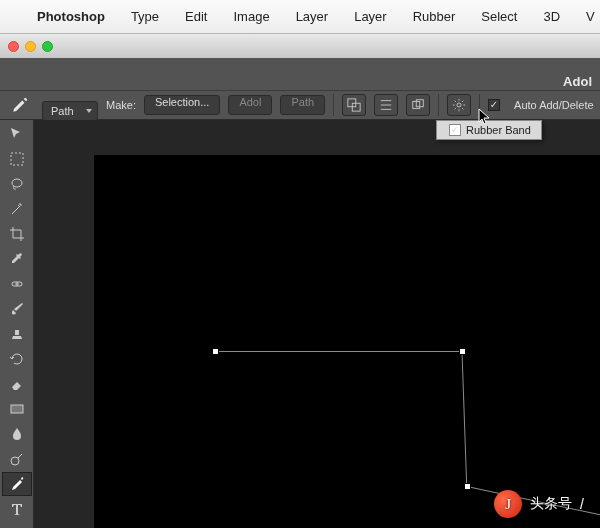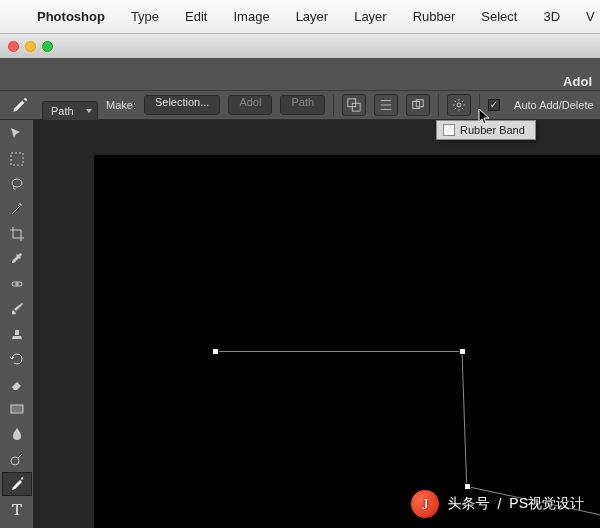--- a/index.html
+++ b/index.html
@@ -36,21 +36,21 @@
   .iconbtn svg{width:14px;height:14px;}
   .cbx{width:12px;height:12px;background:#3a3a3a;border:1px solid #222;display:inline-flex;align-items:center;justify-content:center;color:#ddd;font-size:10px;line-height:1;}
   .cbx.checked:after{content:"✓";}
   .auto{display:flex;align-items:center;gap:14px;color:#ddd;}
 
   
   .tab-bar{height:26px;background:#3a3a3a;display:flex;align-items:stretch;border-bottom:1px solid #222;position:relative;}
   .tab{display:flex;align-items:center;padding:0 10px;font-size:11px;color:#ccc;border-right:1px solid #2a2a2a;gap:6px;}
   .tab.active{background:#4a4a4a;color:#fff;}
   .tab .x{color:#aaa;font-size:10px;}
-  .flyout{position:absolute;left:436px;top:0;background:#d9d9d9;border:1px solid #888;box-shadow:2px 2px 4px rgba(0,0,0,.4);padding:3px 10px 3px 6px;font-size:11px;color:#222;display:flex;align-items:center;gap:5px;z-index:20;}
+  .flyout{position:absolute;left:436px;top:0;background:#d9d9d9;border:1px solid #888;box-shadow:2px 2px 4px rgba(0,0,0,.4);padding:3px 10px 3px 12px;font-size:11px;color:#222;display:flex;align-items:center;gap:5px;z-index:20;}
   .flyout .cbx{background:#fff;border:1px solid #888;}
   .cursor{position:absolute;left:478px;top:-12px;z-index:30;pointer-events:none;}
   .cursor svg{width:14px;height:18px;}
 
   
   .workspace{position:absolute;left:0;top:120px;right:0;bottom:0;background:#2b2b2b;}
   .toolbox{position:absolute;left:0;top:0;width:34px;bottom:0;background:#535353;border-right:1px solid #2a2a2a;display:flex;flex-direction:column;align-items:center;padding-top:2px;gap:0;}
   .tbx{width:30px;height:24px;display:flex;align-items:center;justify-content:center;color:#ccc;border:1px solid transparent;margin-bottom:1px;}
   .tbx.sel{background:#3a3a3a;border:1px solid #222;color:#fff;}
   .tbx svg{width:16px;height:16px;}
@@ -266,15 +266,14 @@
       <div class="handle" style="left:118px;top:193px;"></div>
       <div class="handle" style="left:365px;top:193px;"></div>
       <div class="handle" style="left:370px;top:328px;"></div>
     </div>
   </div>
 
   <div class="wm">
     <span class="ball">J</span>
     <span>头条号</span>
     <span>/</span>
-    <span>PS视觉设计</span>
   </div>
 </div>
 
 </body></html>

